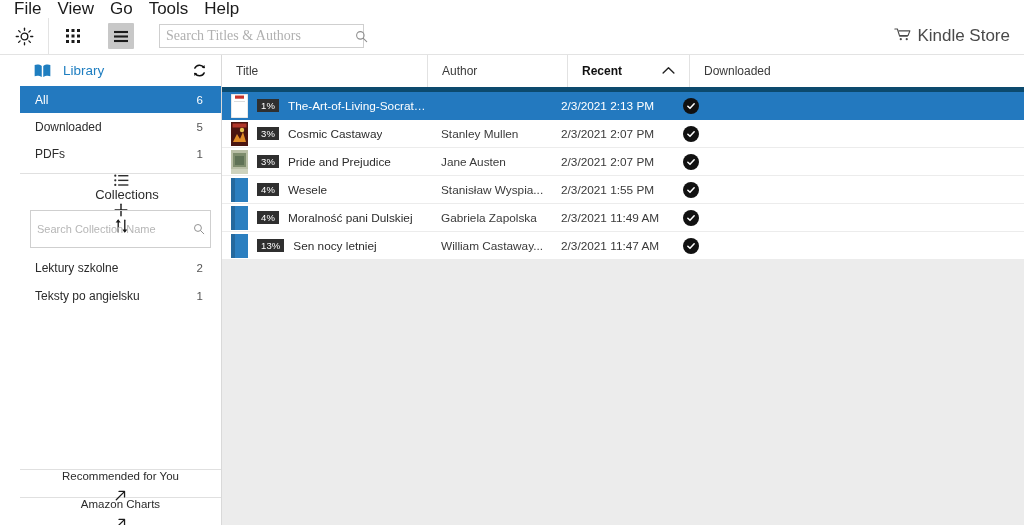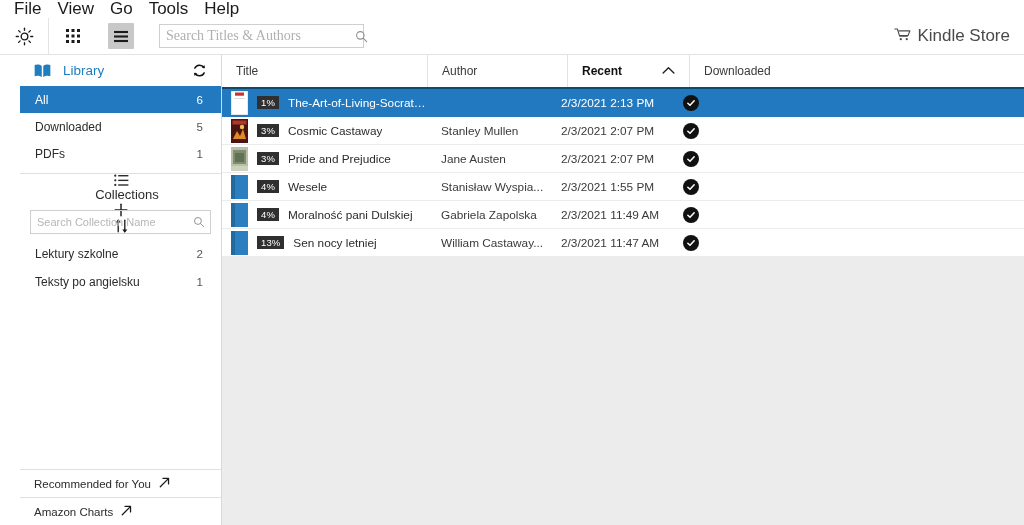--- a/index.html
+++ b/index.html
@@ -202,21 +202,21 @@
     width: 24px;
     height: 24px;
     display: flex;
     align-items: center;
     justify-content: center;
     cursor: default;
   }
 
   .coll-search {
     margin: 2px 10px 0 10px;
-    height: 24px;
+    height: 38px;
     border: 1px solid #cfcfcf;
     display: flex;
     align-items: center;
     box-sizing: border-box;
   }
   .coll-search input {
     border: 0; outline: 0; flex: 1; height: 20px;
     font-family: "Liberation Sans", sans-serif;
     font-size: 11px; color: #333; padding: 0 6px; background: transparent;
   }
@@ -239,34 +239,35 @@
   .foot-link {
     height: 27px;
     display: flex;
     align-items: center;
     padding: 0 14px;
     font-size: 11.5px;
     color: #2b2b2b;
     border-top: 1px solid #e0e0e0;
     gap: 8px;
     cursor: default;
+    flex-direction: column;
   }
 
   
   .main {
     flex: 1 1 auto;
     background: #ececec;
     display: flex;
     flex-direction: column;
     min-width: 0;
   }
   .tbl-head {
     height: 32px;
     background: #ffffff;
-    border-bottom: 2px solid #0c4a6e;
+    border-bottom: 5px solid #0c4a6e;
     display: flex;
     align-items: center;
     flex: 0 0 auto;
   }
   .th {
     height: 32px;
     display: flex;
     align-items: center;
     font-size: 12px;
     color: #3a3a3a;

